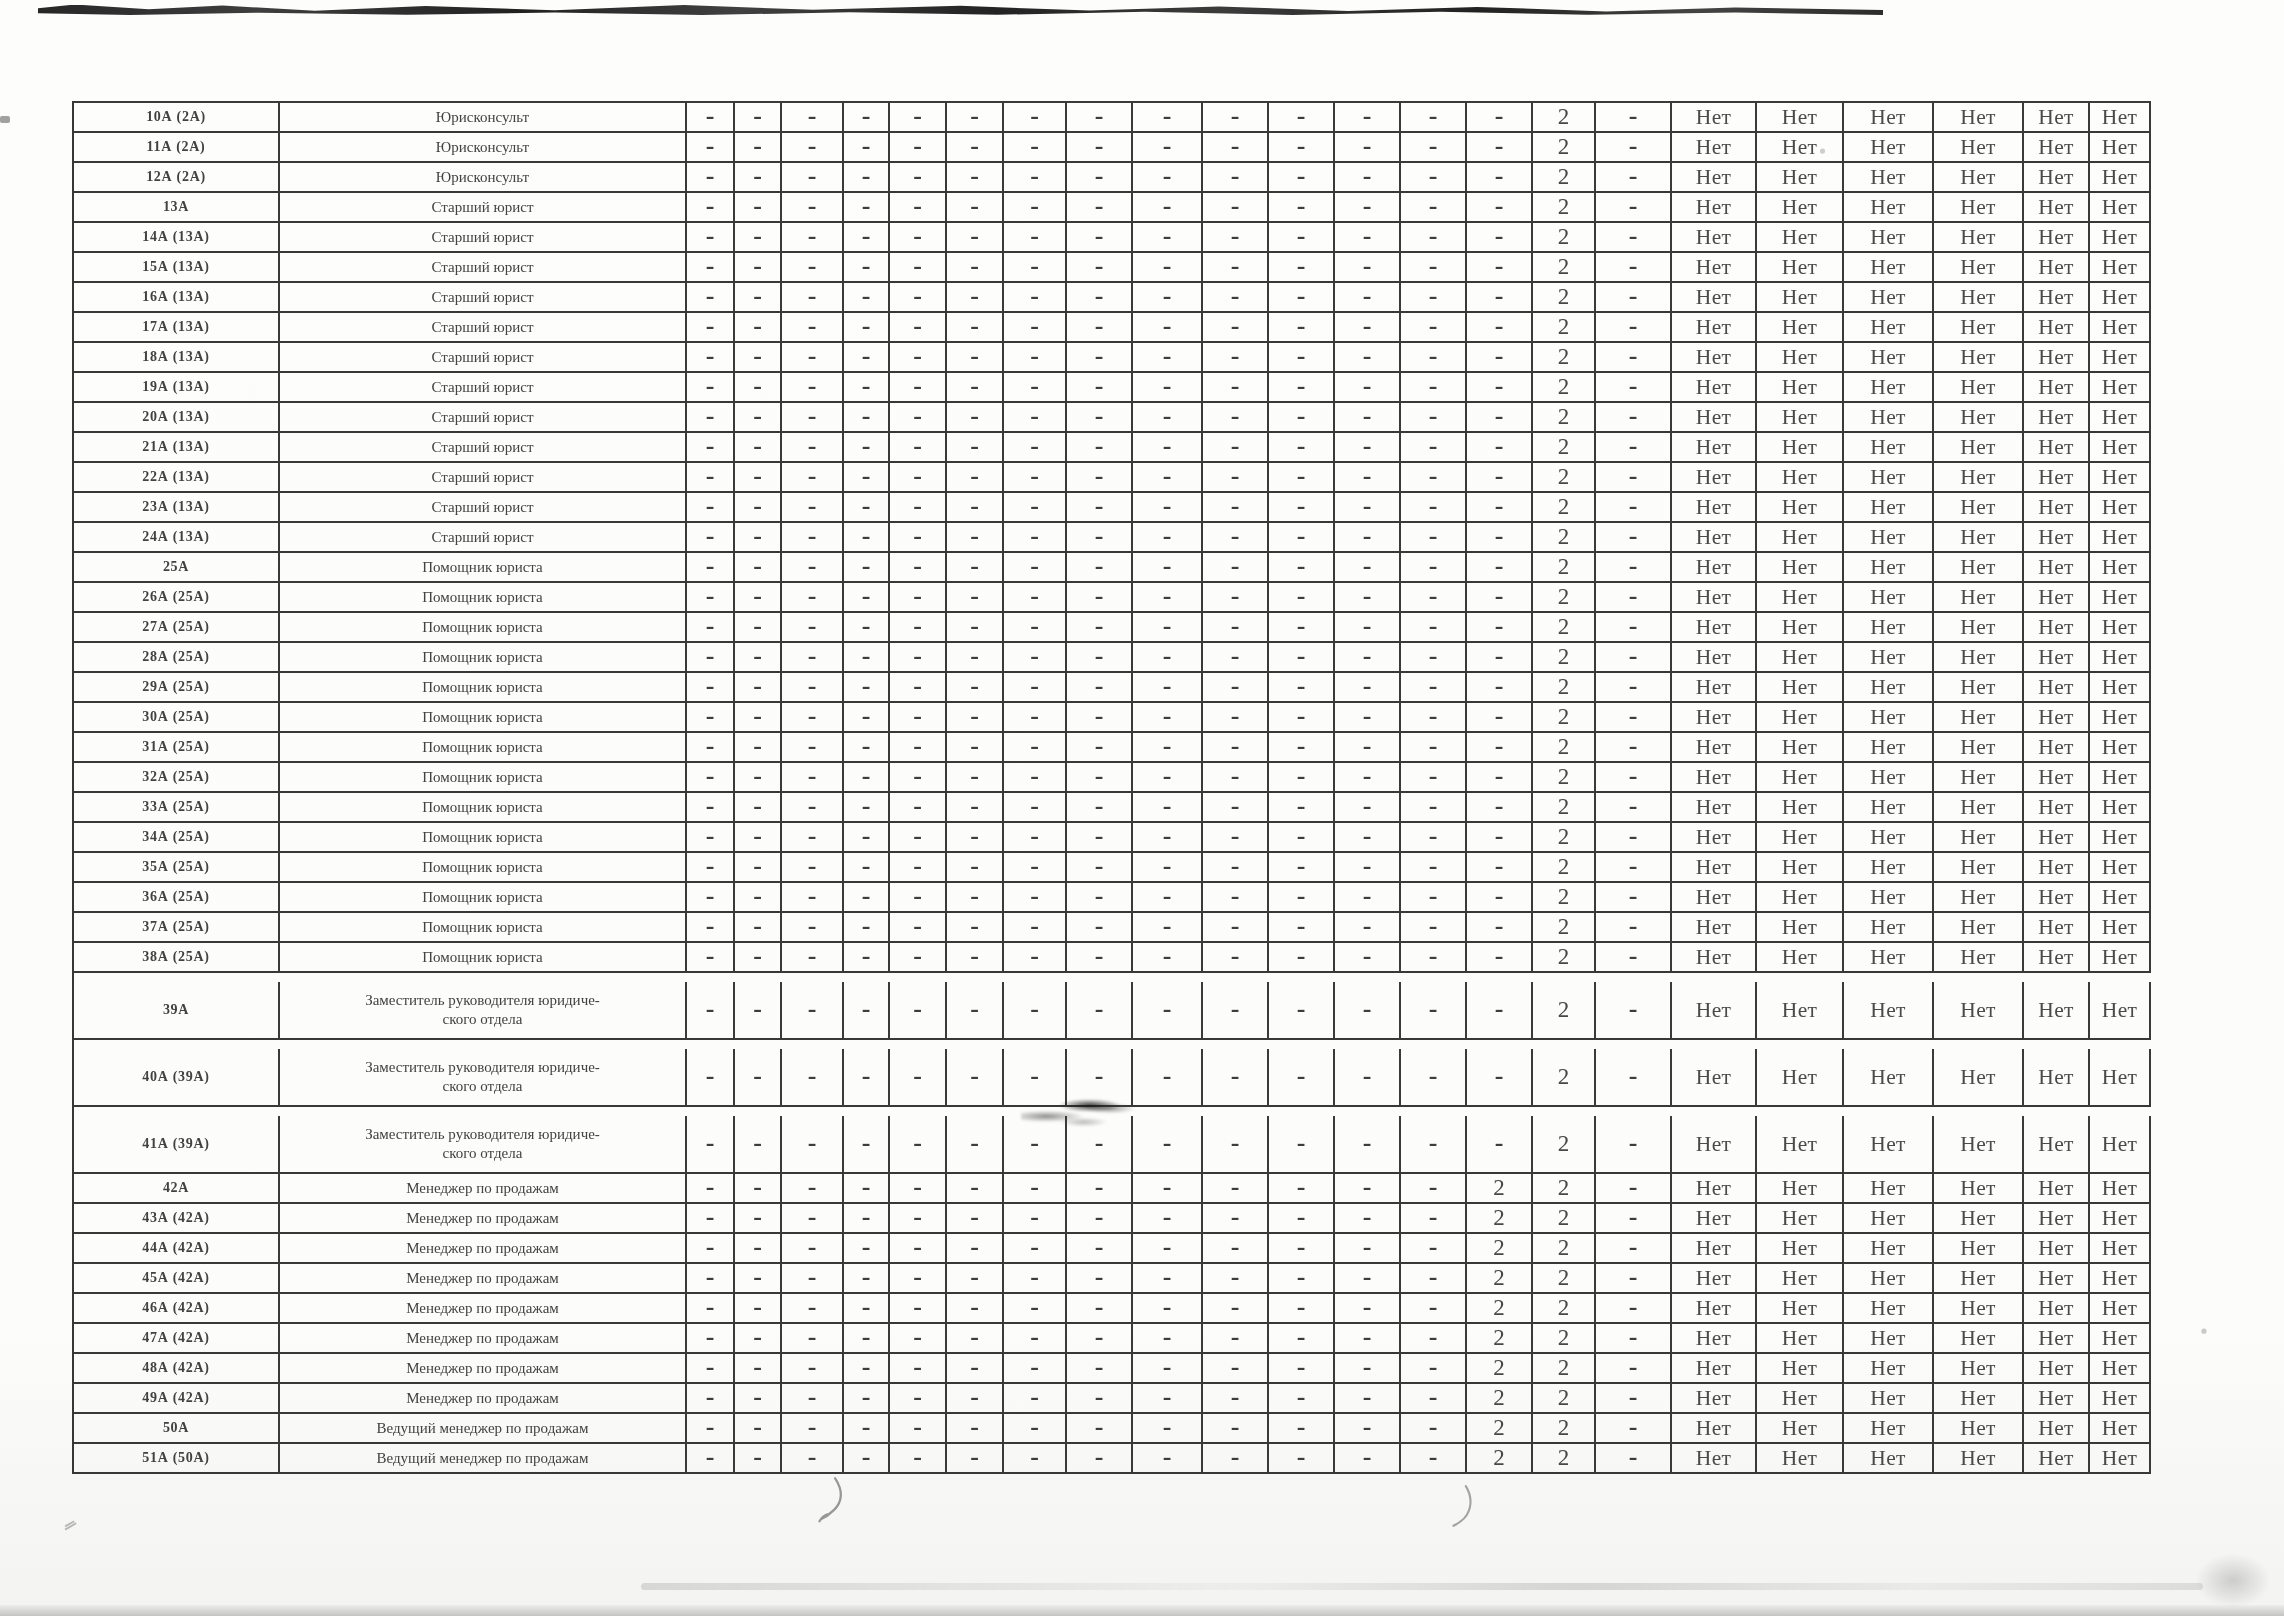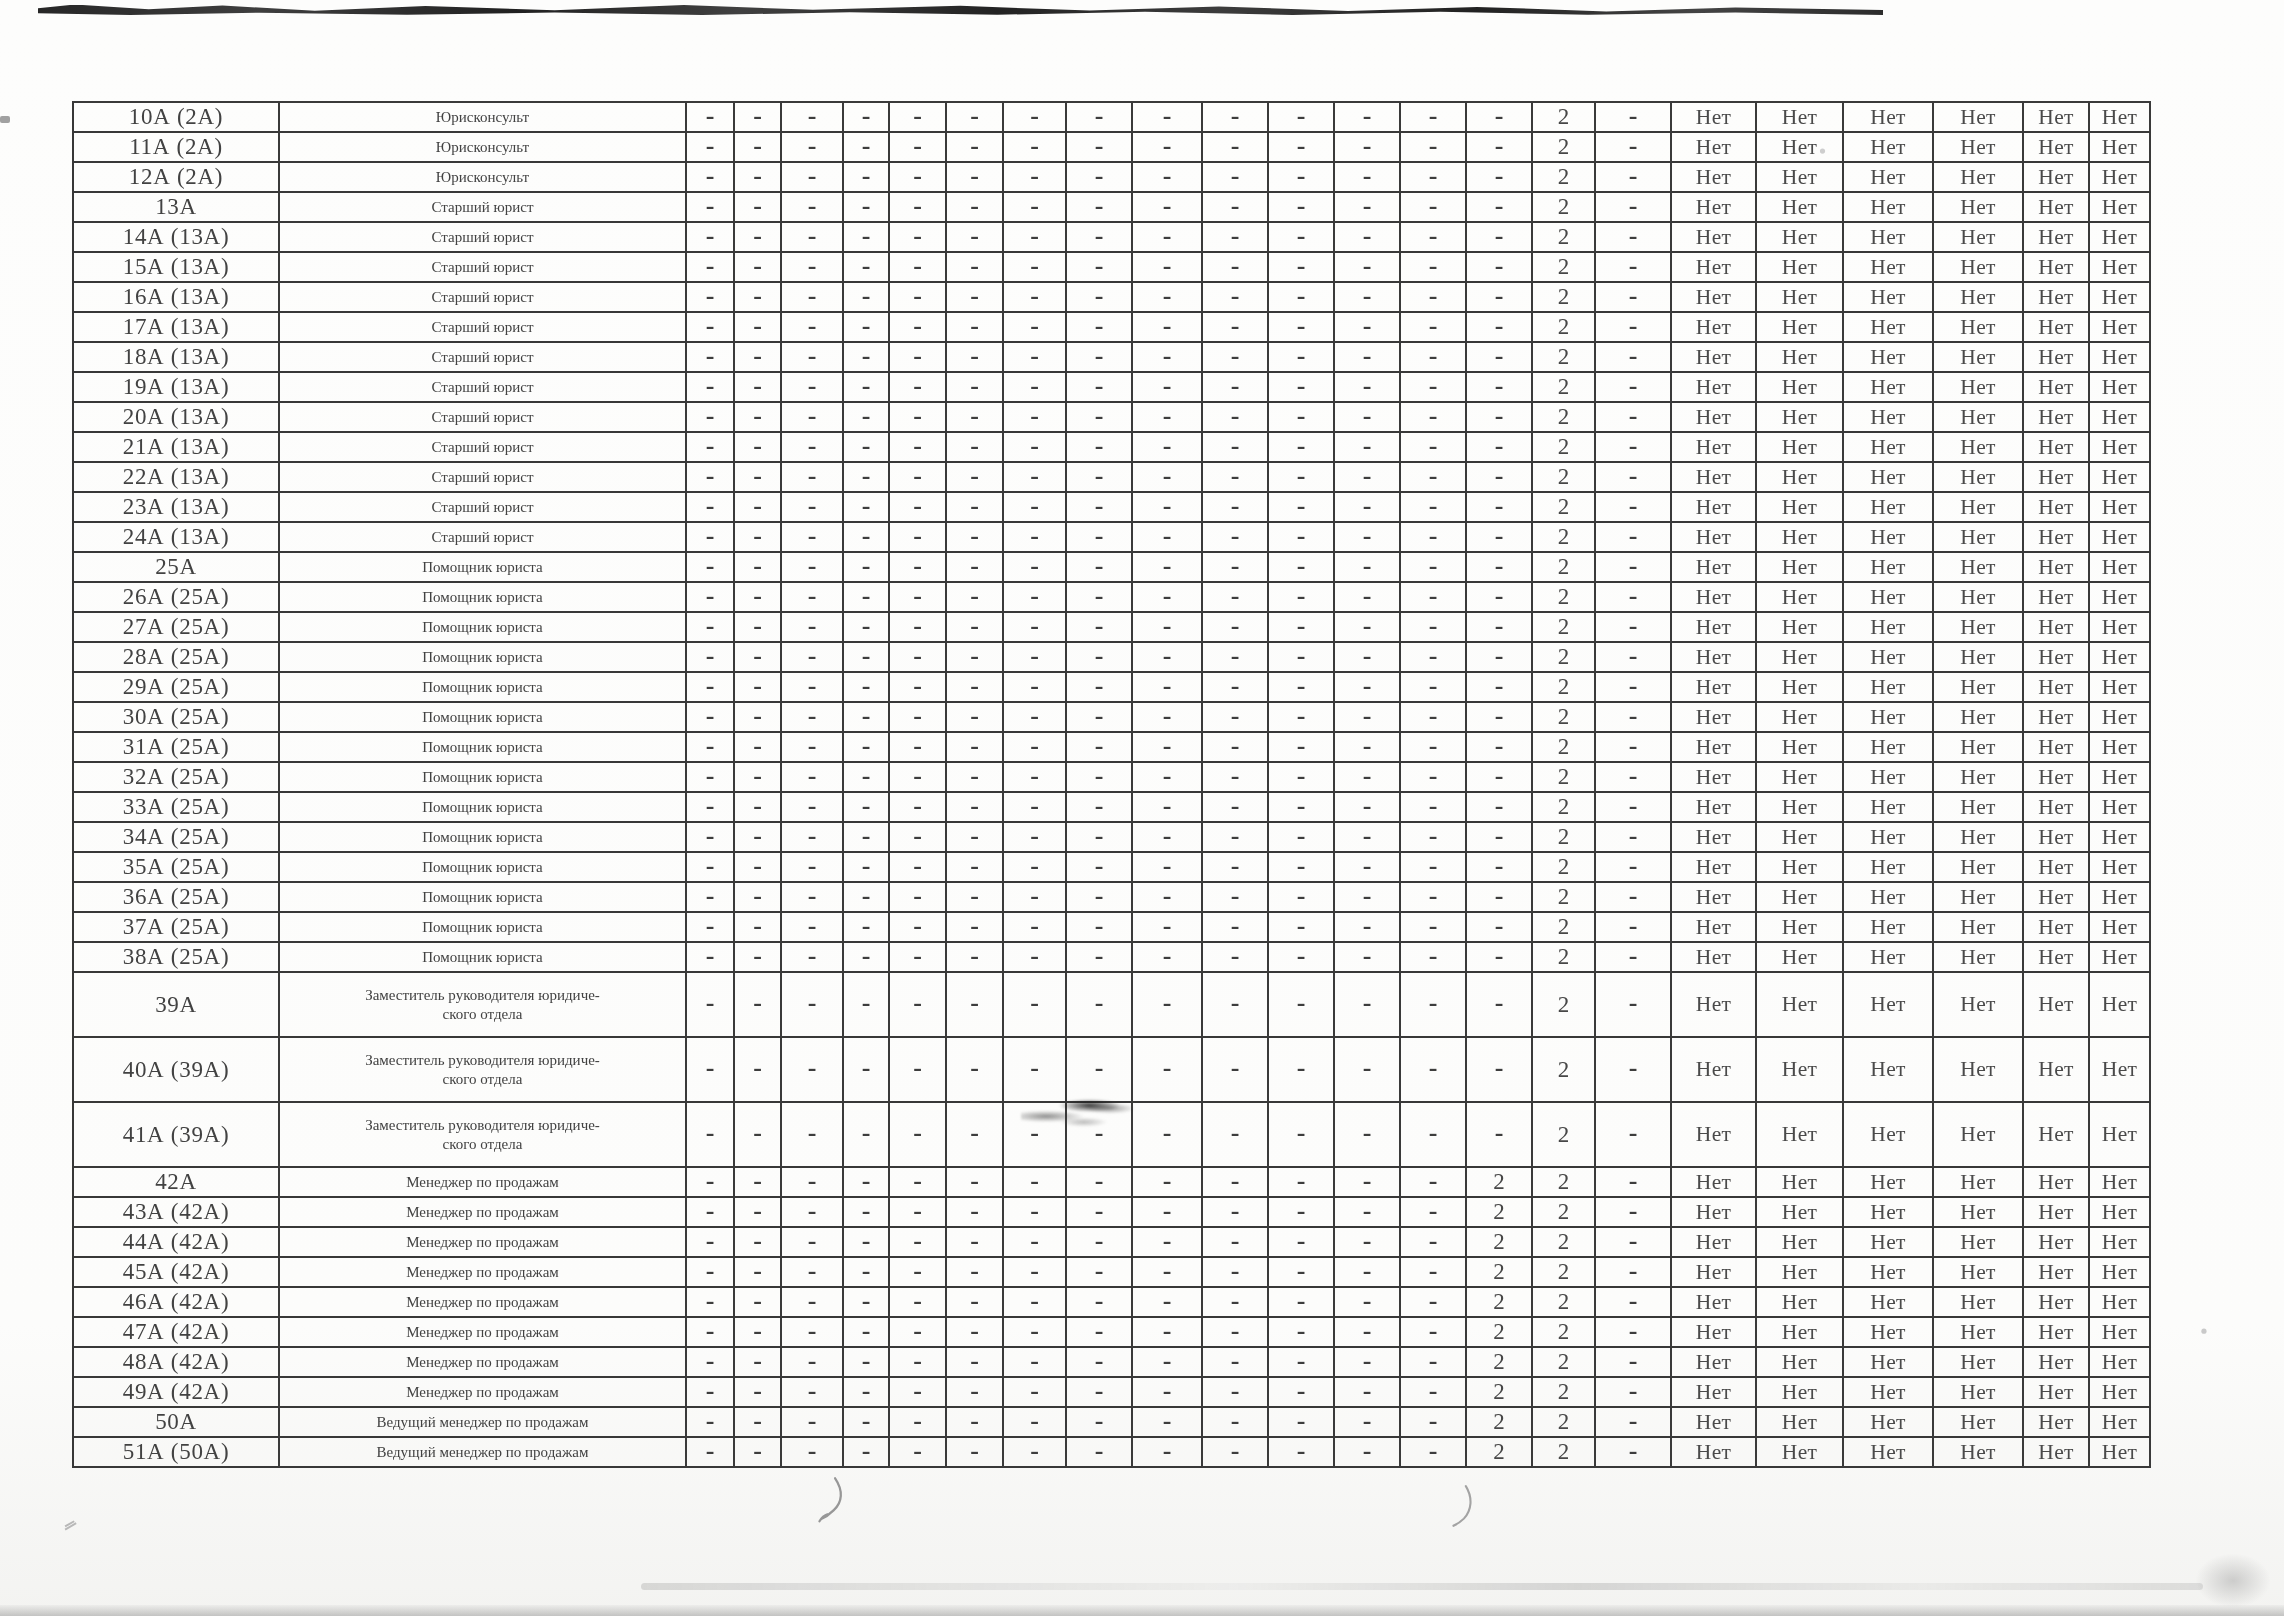--- a/index.html
+++ b/index.html
@@ -26,28 +26,28 @@
   .tbl{
     position:absolute;left:72px;top:101px;
     border-top:2.6px solid #3a3a3a;border-left:2px solid #373737;
     background:transparent;
   }
   .row{
     display:grid;
     grid-template-columns:206px 407px 48px 47px 62px 46px 57px 57px 63px 66px 70px 66px 66px 66px 66px 66px 63px 76px 85px 87px 90px 90px 66px 61px;
     height:30px;
   }
-  .row.tall{height:65px;}
+  .row.tall{height:58px;margin-top:9px;}
   .cell{
     display:flex;align-items:center;justify-content:center;
     border-right:2px solid #3a3a3a;border-bottom:2.6px solid #383838;
     box-sizing:border-box;overflow:hidden;
     text-align:center;
   }
-  .c-code{font-size:23px;letter-spacing:0.7px;}
+  .c-code{font-size:14px;letter-spacing:0.7px;font-weight:bold;}
   .c-title{font-size:15px;line-height:1.26;white-space:pre-line;}
   .c-dash{font-size:26px;font-weight:700;color:#3d3d3d;padding-bottom:2.6px;}
   .c-num{font-size:23px;color:#474747;}
   .c-no{font-size:21.5px;color:#4a4a4a;letter-spacing:0.3px;}
   
   .smudge-41a{
     position:absolute;left:1021px;top:1094px;width:114px;height:36px;
     background:
       radial-gradient(ellipse 45% 22% at 22% 62%, rgba(55,55,55,.55), transparent 75%),
       radial-gradient(ellipse 38% 26% at 60% 32%, rgba(25,25,25,.85), transparent 72%),

